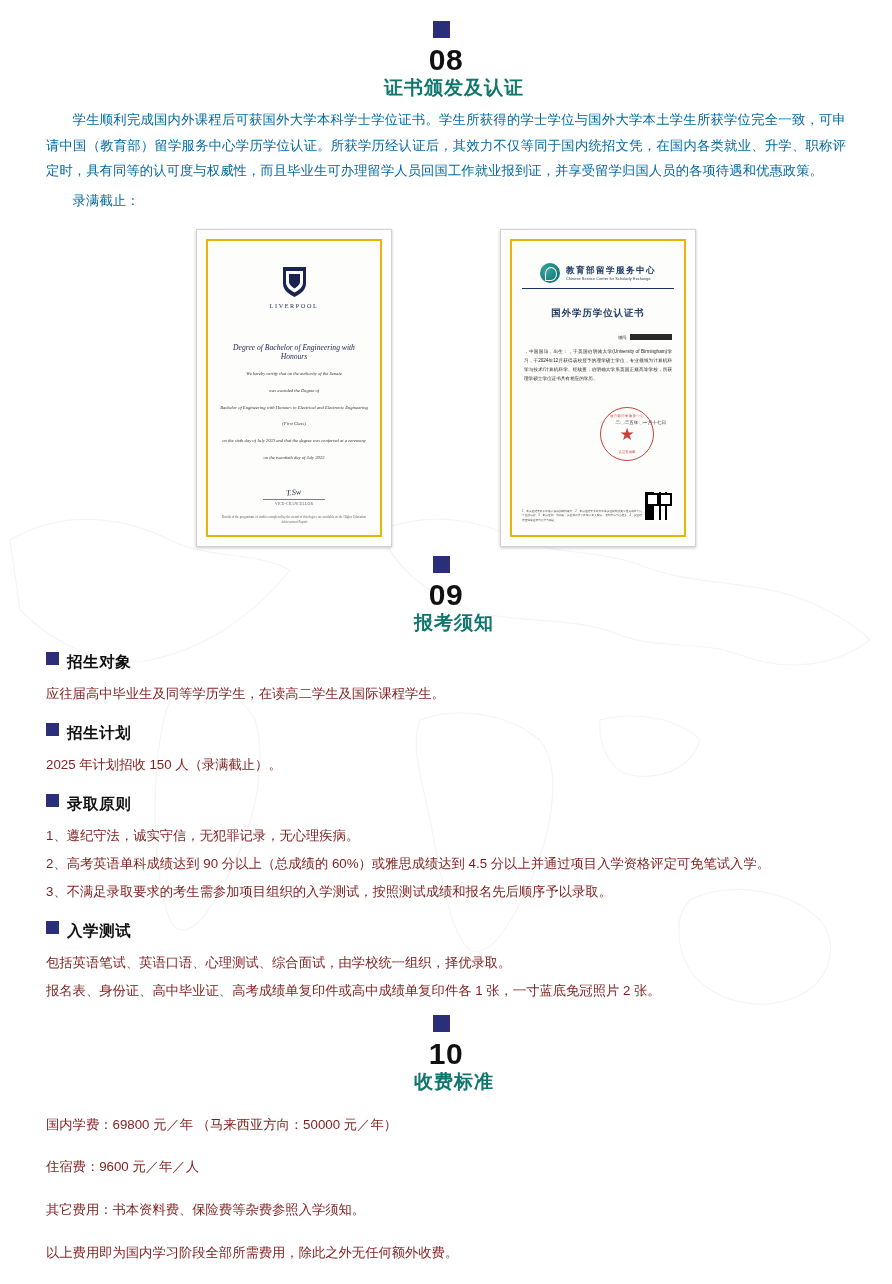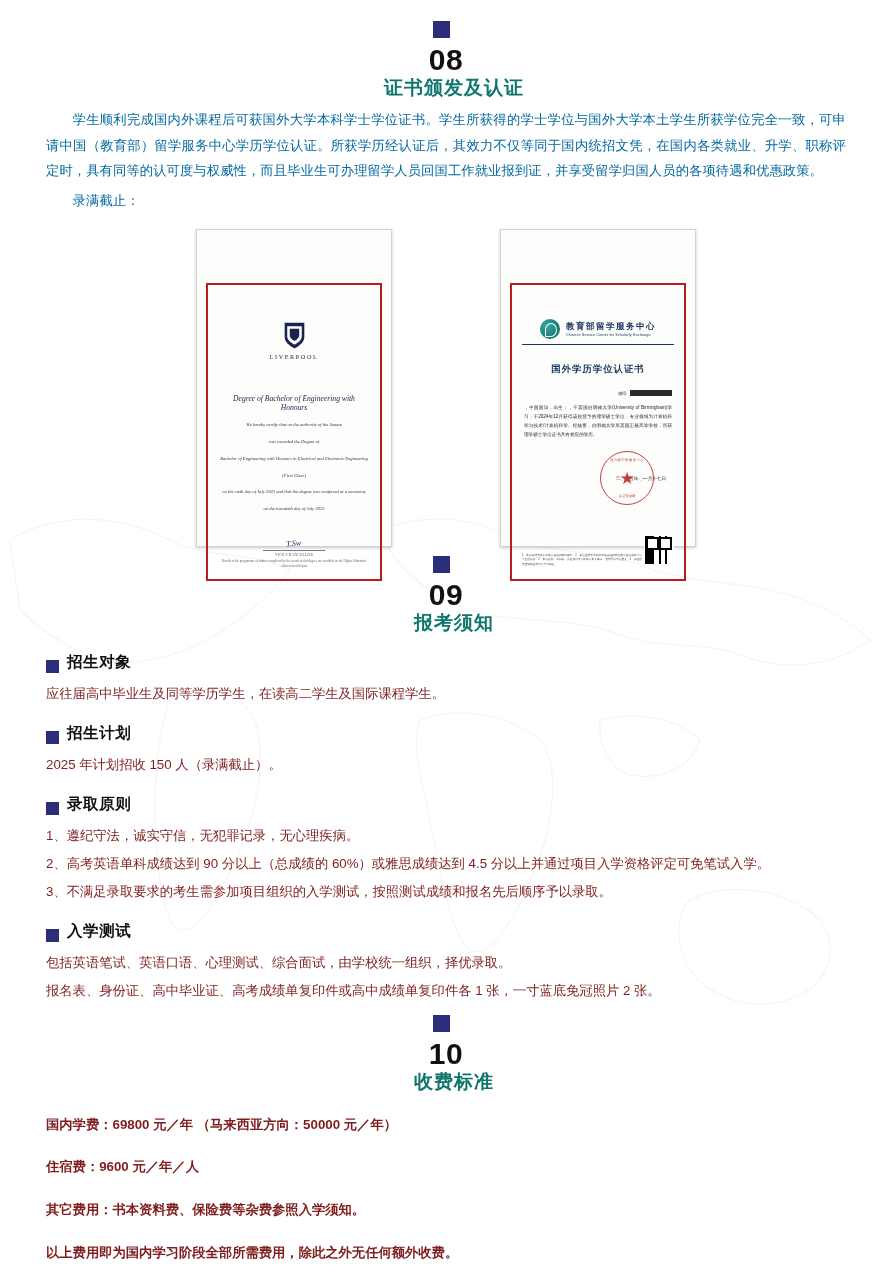--- a/index.html
+++ b/index.html
@@ -58,21 +58,21 @@
   .sec-head .title {
     font-size: 19px;
     font-weight: bold;
     margin-left: 16px;
     color: #0f766e;
     letter-spacing: 1px;
   }
   
   .sub-head {
     display: flex;
-    align-items: flex-end;
+    align-items: flex-start;
     margin: 16px 0 8px 0;
   }
   .sub-head .sq {
     width: 13px;
     height: 13px;
     background: #2b2f7a;
     margin-right: 8px;
     flex: none;
   }
   .sub-head .label {
@@ -97,50 +97,48 @@
     font-size: 13.3px;
     line-height: 1.95;
     margin: 0;
     color: #7f1d1d;
   }
   .list p {
     margin: 0 0 2px 0;
   }
   .fees p {
     margin: 17px 0 3px 0;
-    font-weight: bold;
   }
   
   .certs {
     display: flex;
     justify-content: center;
     gap: 108px;
     margin: 16px 0 6px 0;
   }
   .cert {
     width: 196px;
     height: 318px;
     background: #fdfdfb;
     border: 1px solid #cfd2da;
     box-shadow: 0 1px 3px rgba(0,0,0,0.22);
     box-sizing: border-box;
     padding: 9px;
   }
   .cert-inner {
     width: 100%;
     height: 100%;
-    border: 2px solid #b91c1c;
+    border: 2px solid #eab308;
     box-sizing: border-box;
-    padding: 22px 12px;
+    padding: 10px 12px;
     display: flex;
     flex-direction: column;
     align-items: center;
     position: relative;
     overflow: hidden;
-    margin-top: 44px;
   }
   
   .crest {
     width: 27px;
     height: 33px;
     margin-top: 14px;
   }
   .uni-name {
     font-family: "Liberation Serif", serif;
     font-size: 6.2px;

